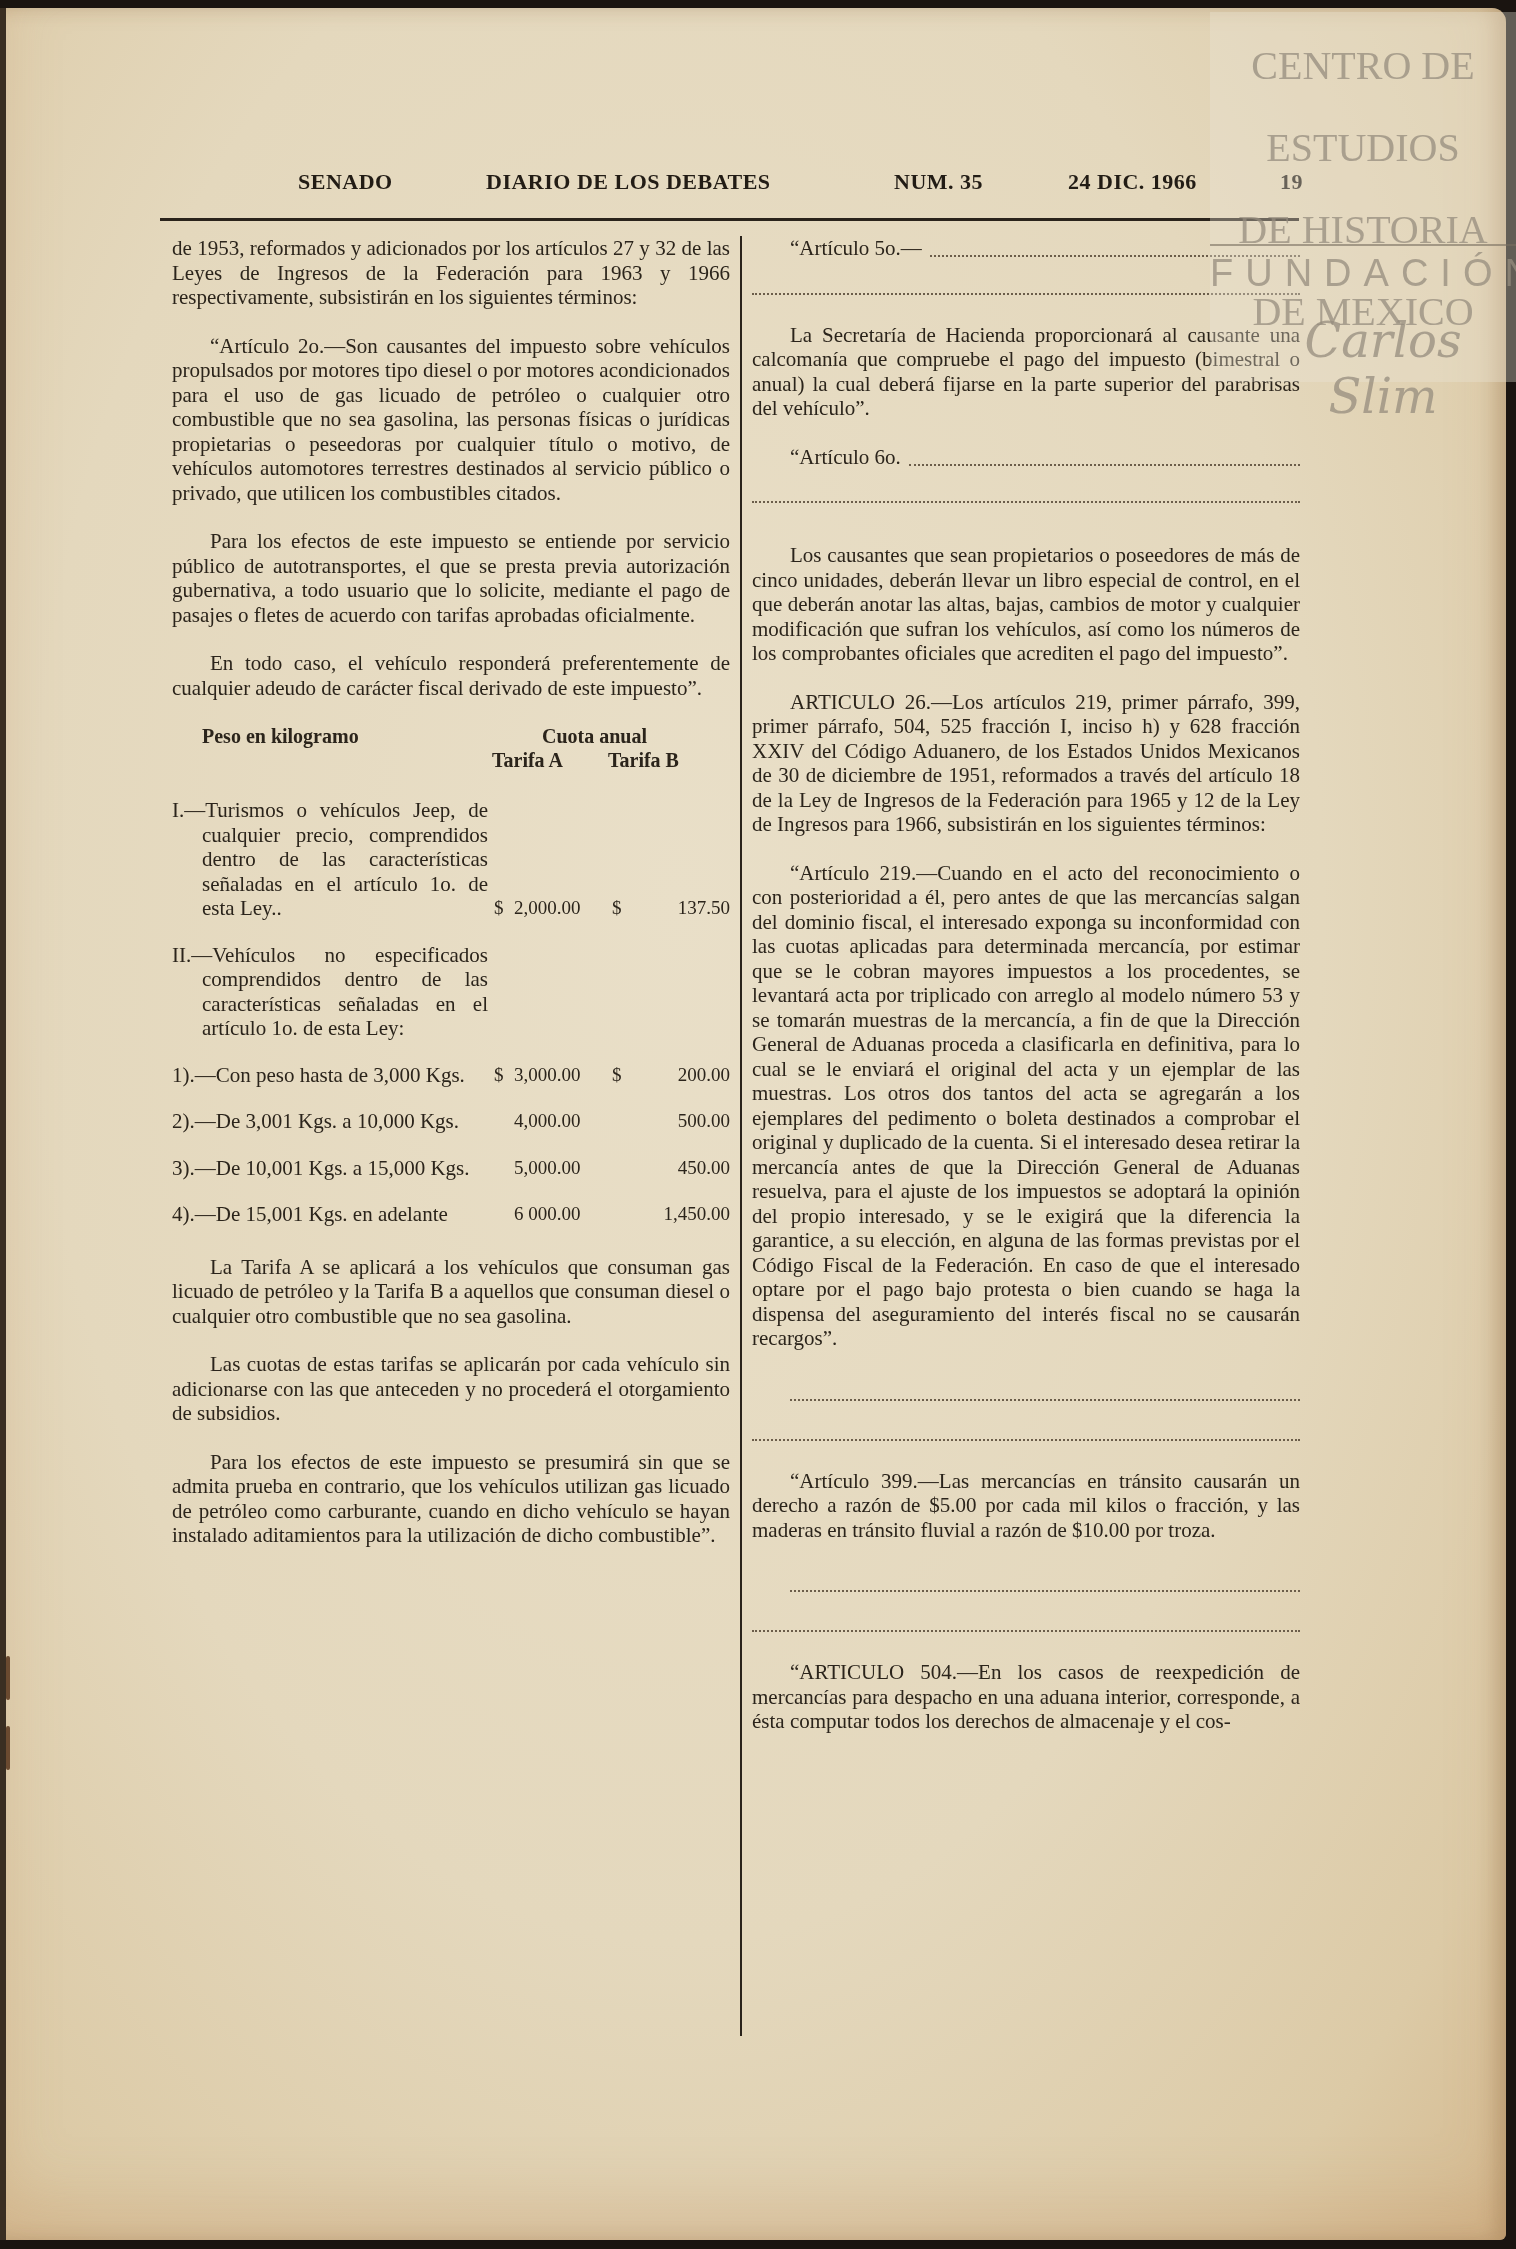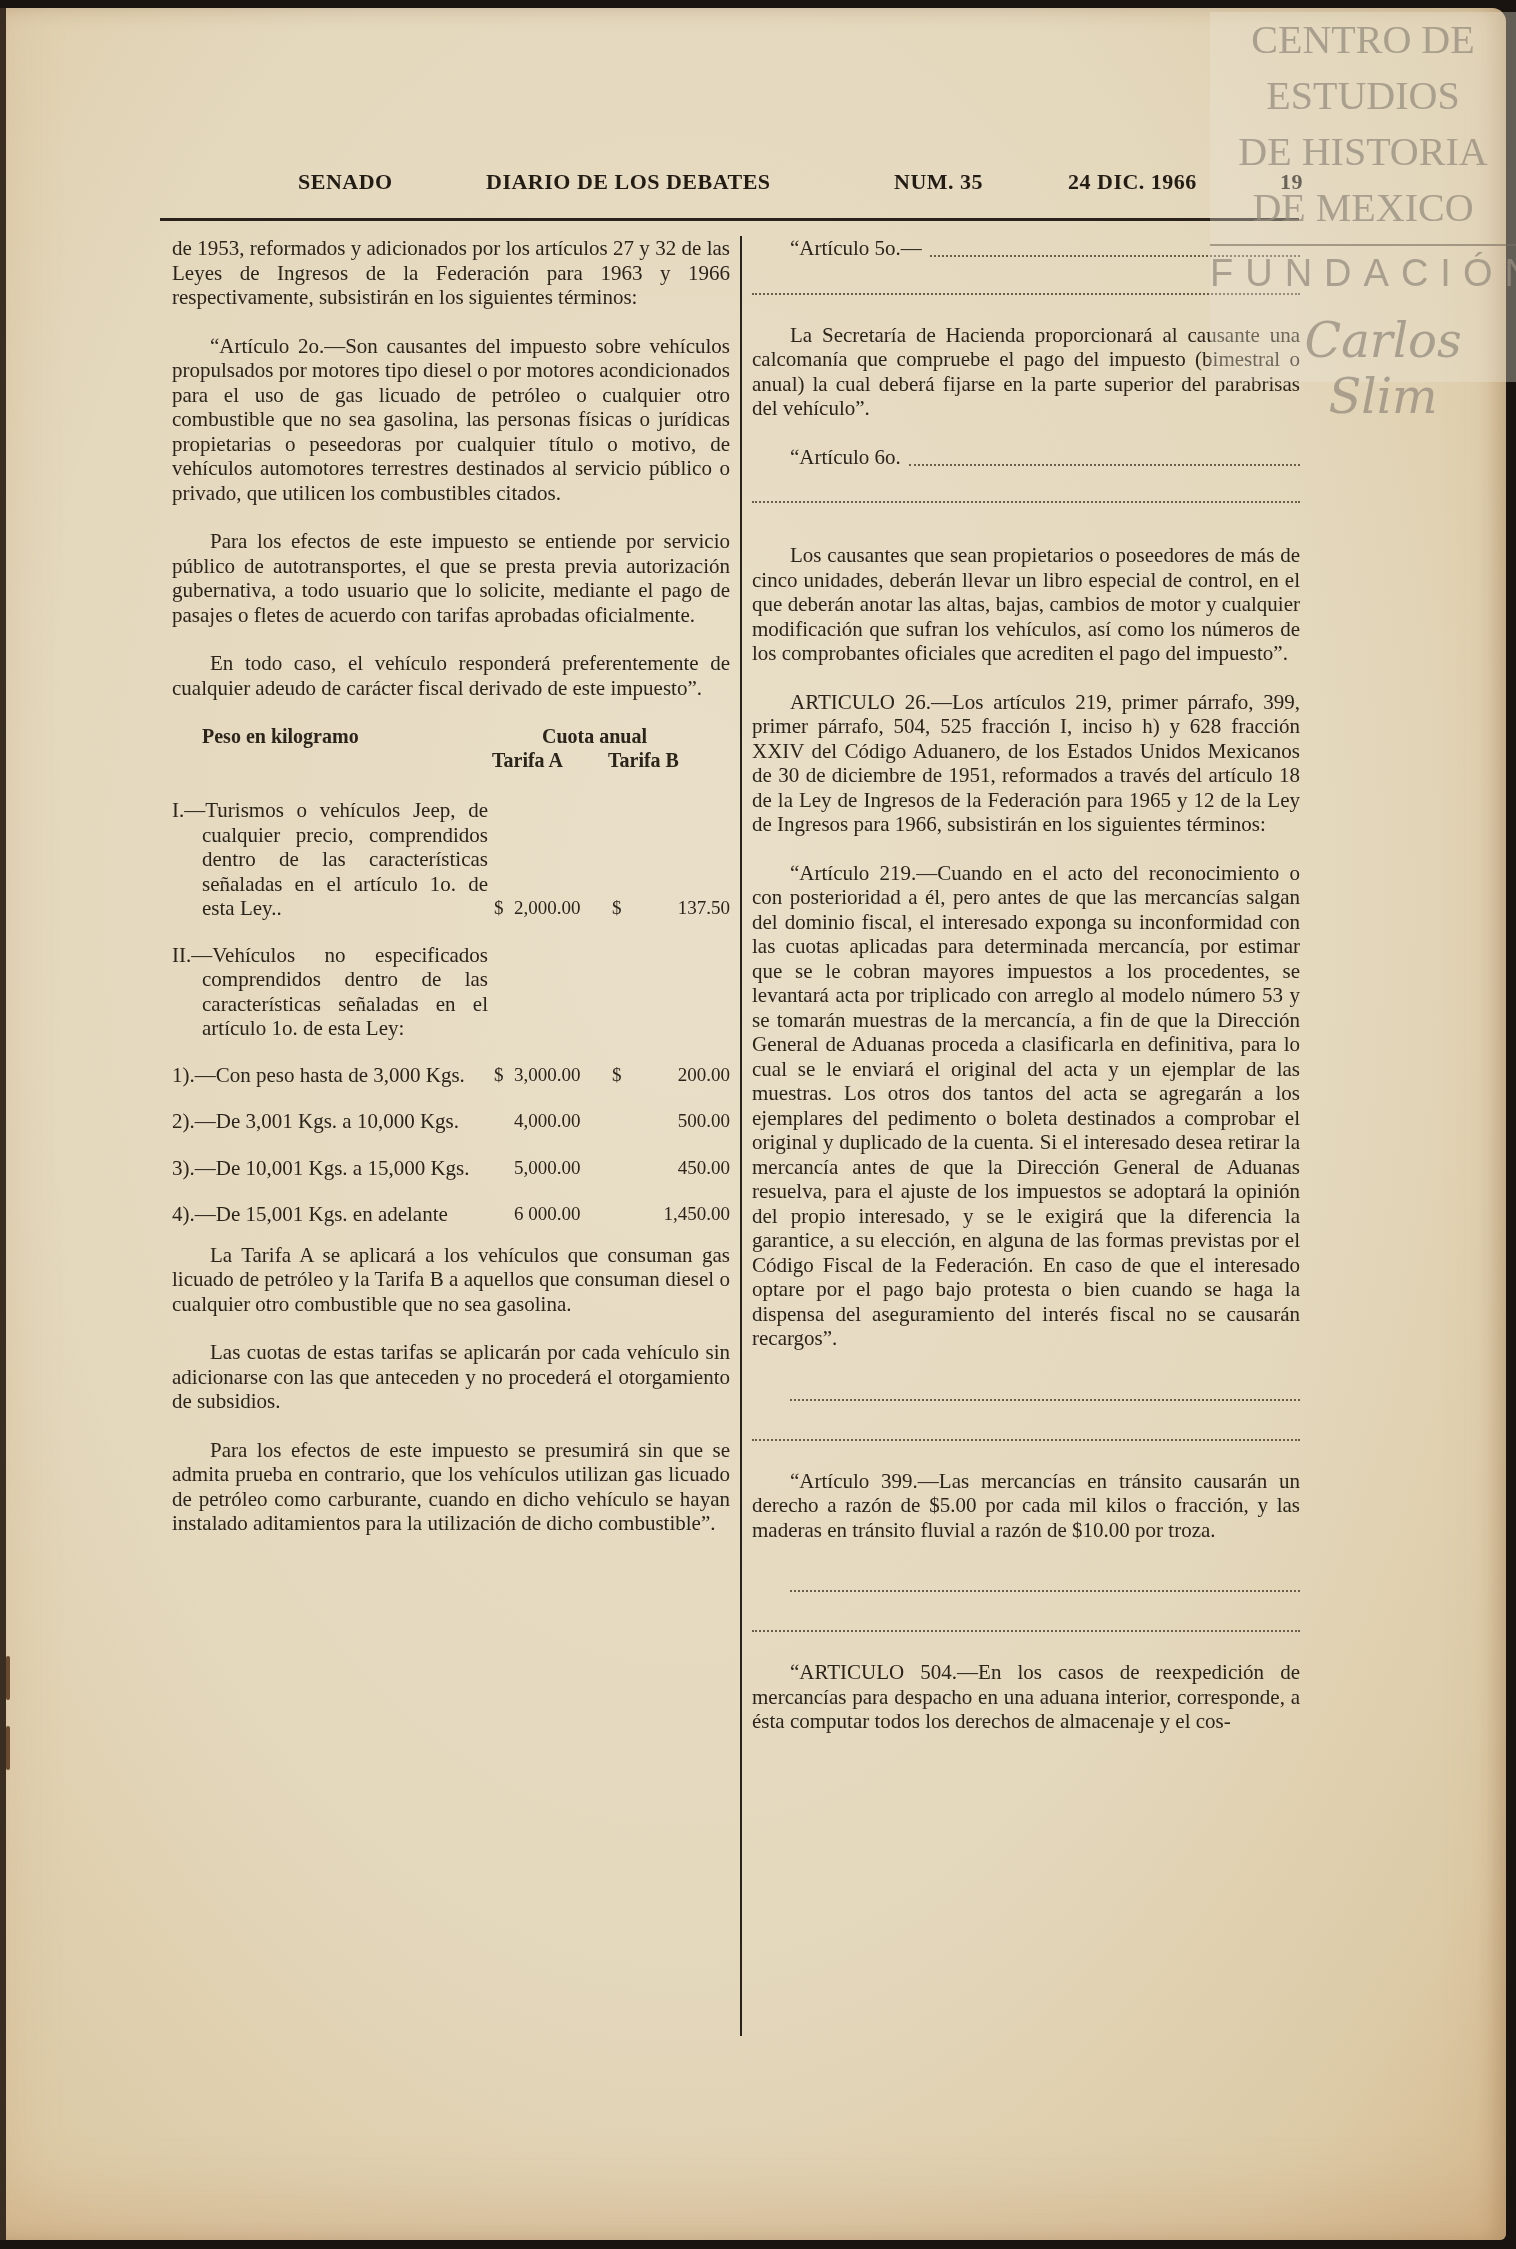--- a/index.html
+++ b/index.html
@@ -59,21 +59,21 @@
   .row .a-val { left: 342px; }
   .row .b-cur { left: 440px; }
   .row .b-val { right: 0; }
 
   .watermark {
     position: absolute; left: 1210px; top: 4px; width: 306px; height: 370px;
     background: rgba(236,230,216,0.35);
     color: rgba(150,140,125,0.75);
     font-family: "Liberation Serif", serif; text-align: center;
   }
-  .wm-line { font-size: 40px; line-height: 56px; letter-spacing: 0px; }
+  .wm-line { font-size: 40px; line-height: 56px; letter-spacing: 0px; margin-top: 26px; }
   .wm-rule { position: absolute; left: 0; right: 0; top: 232px; height: 2px; background: rgba(120,110,95,0.6); }
   .wm-fund { position: absolute; left: 0; right: 0; top: 240px; font-family: "Liberation Sans", sans-serif; font-size: 38px; letter-spacing: 12px; }
   .wm-sign { position: absolute; left: 40px; top: 300px; font-family: "DejaVu Serif", serif; font-style: italic; font-size: 48px; }
 </style>
 </head>
 <body>
 
 <div class="page">
   <div class="left-edge"></div>
   <div class="staple" style="left:6px; top:1648px;"></div>
@@ -133,21 +133,21 @@
       <span class="amt a-val">4,000.00</span>
       <span class="amt b-val">500.00</span>
     </div>
     <div class="row">
       <div class="desc">
           <span class="first">3).—De 10,001 Kgs. a 15,000 Kgs.</span>
         </div>
       <span class="amt a-val">5,000.00</span>
       <span class="amt b-val">450.00</span>
     </div>
-    <div class="row" style="margin-bottom:16px;">
+    <div class="row" style="margin-bottom:28px;">
       <div class="desc">
           <span class="first">4).—De 15,001 Kgs. en adelante</span>
         </div>
       <span class="amt a-val">6 000.00</span>
       <span class="amt b-val">1,450.00</span>
     </div>
 
     <p>La Tarifa A se aplicará a los vehículos que consuman gas licuado de petróleo y la Tarifa B a aquellos que consuman diesel o cualquier otro combustible que no sea gasolina.</p>
     <p>Las cuotas de estas tarifas se aplicarán por cada vehículo sin adicionarse con las que anteceden y no procederá el otorgamiento de subsidios.</p>
     <p>Para los efectos de este impuesto se presumirá sin que se admita prueba en contrario, que los vehículos utilizan gas licuado de petróleo como carburante, cuando en dicho vehículo se hayan instalado aditamientos para la utilización de dicho combustible”.</p>

